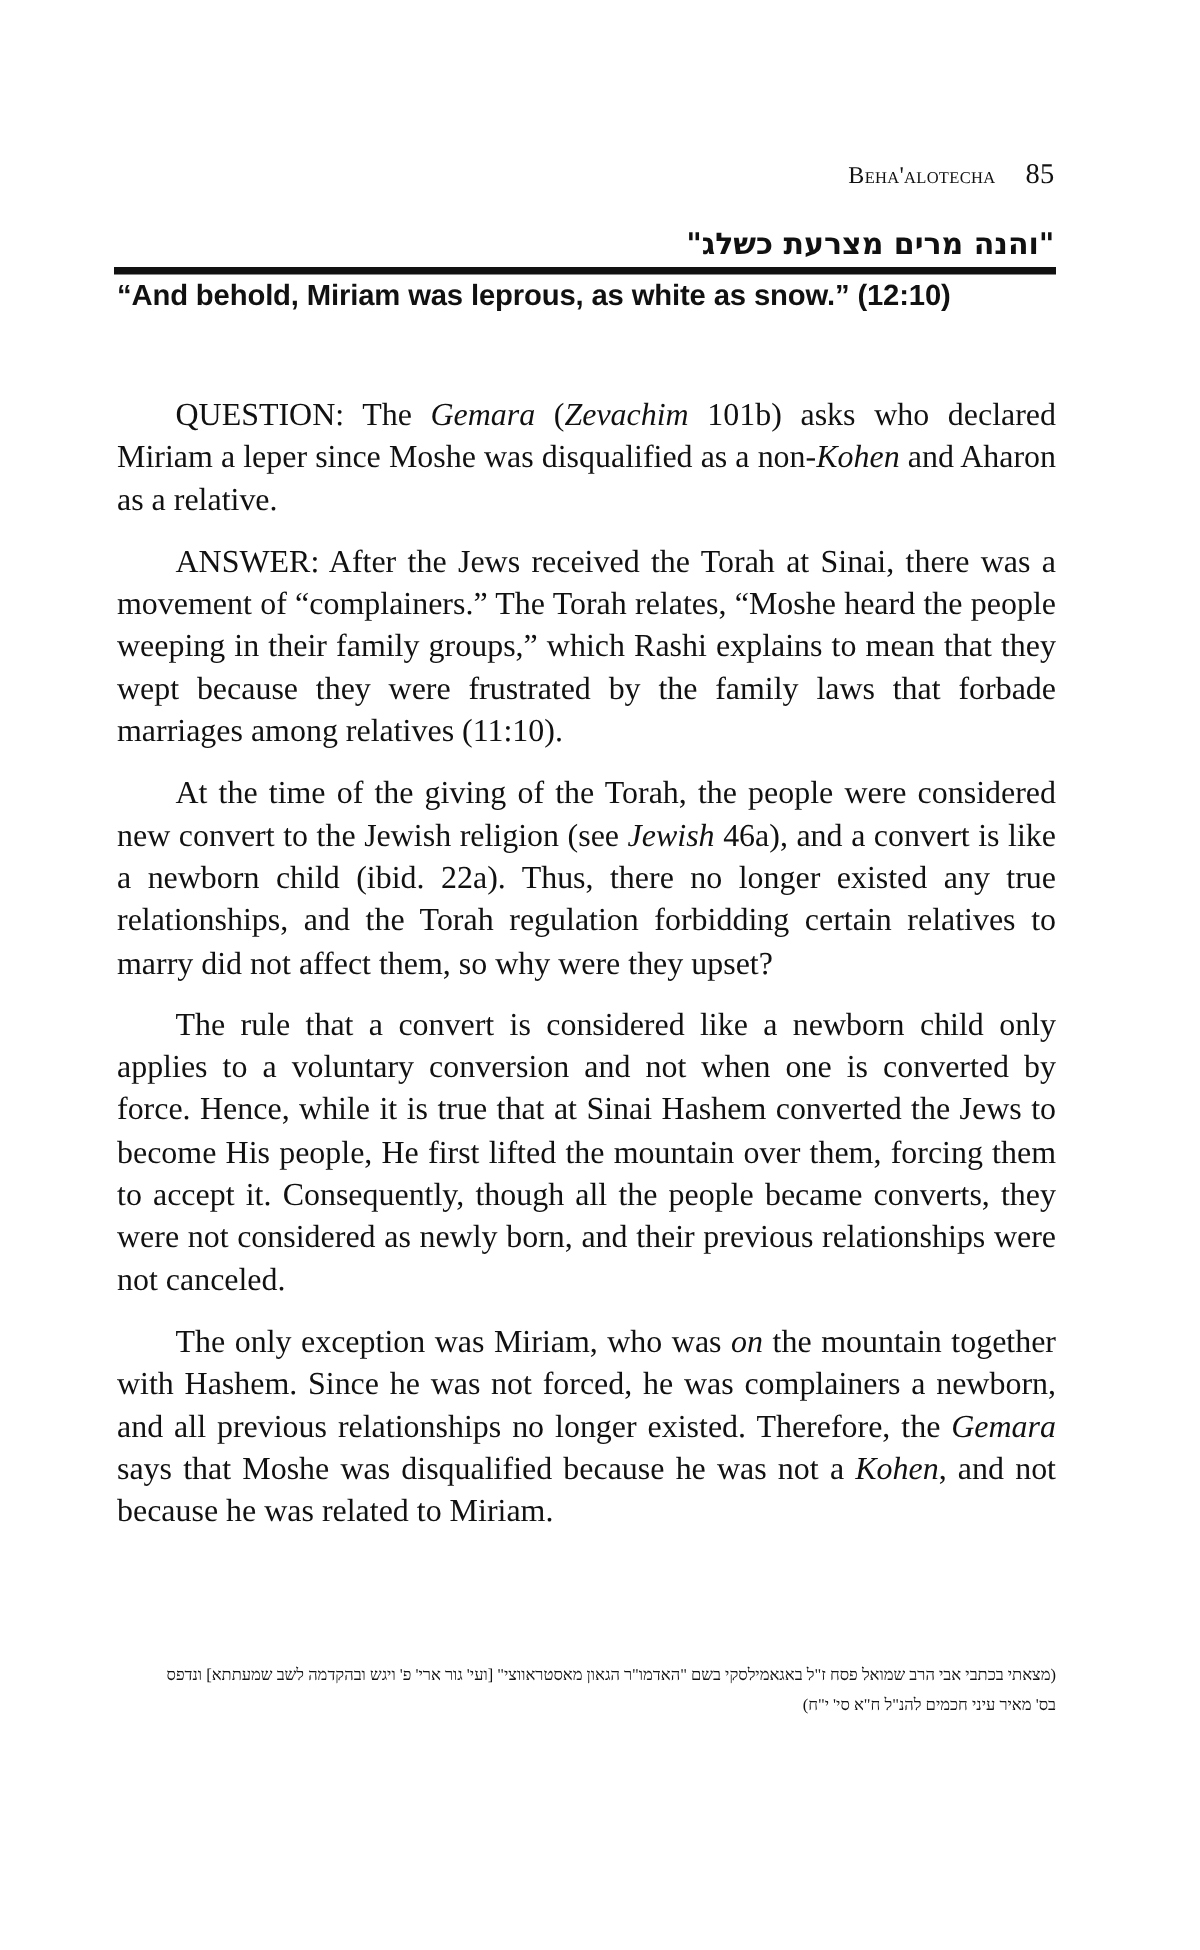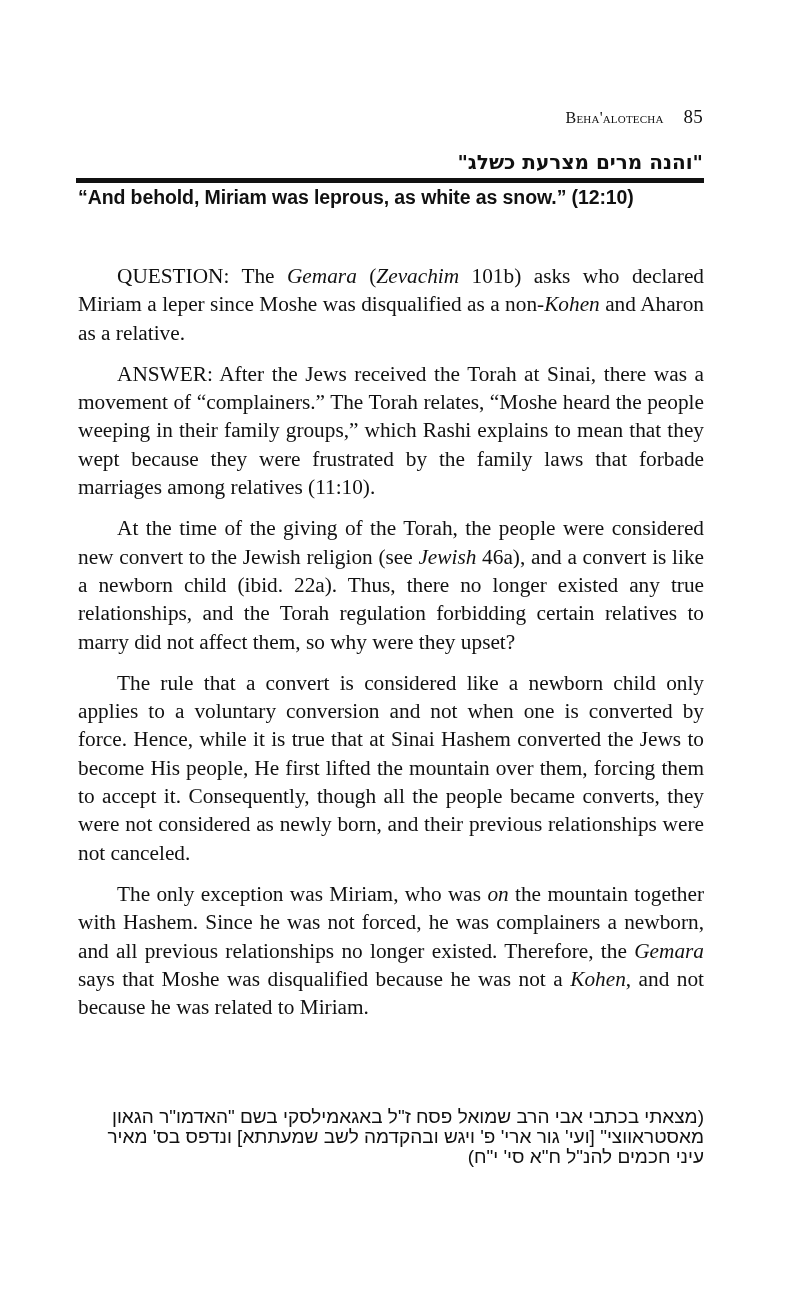--- a/index.html
+++ b/index.html
@@ -77,22 +77,22 @@
     }
     .body-text em {
       font-style: italic;
     }
     .footnote {
       position: absolute;
       top: 1107px;
       left: 100px;
       width: 604px;
       direction: rtl;
-      font-family: Liberation Sans, sans-serif;
-      font-size: 19px;
+      font-family: Liberation Serif, serif;
+      font-size: 11px;
       line-height: 20px;
     }
   </style>
 </head>
 <body>
 
 <div class="running-head">
   <span class="title">Beha'alotecha</span>
   <span class="page-num">85</span>
 </div>

